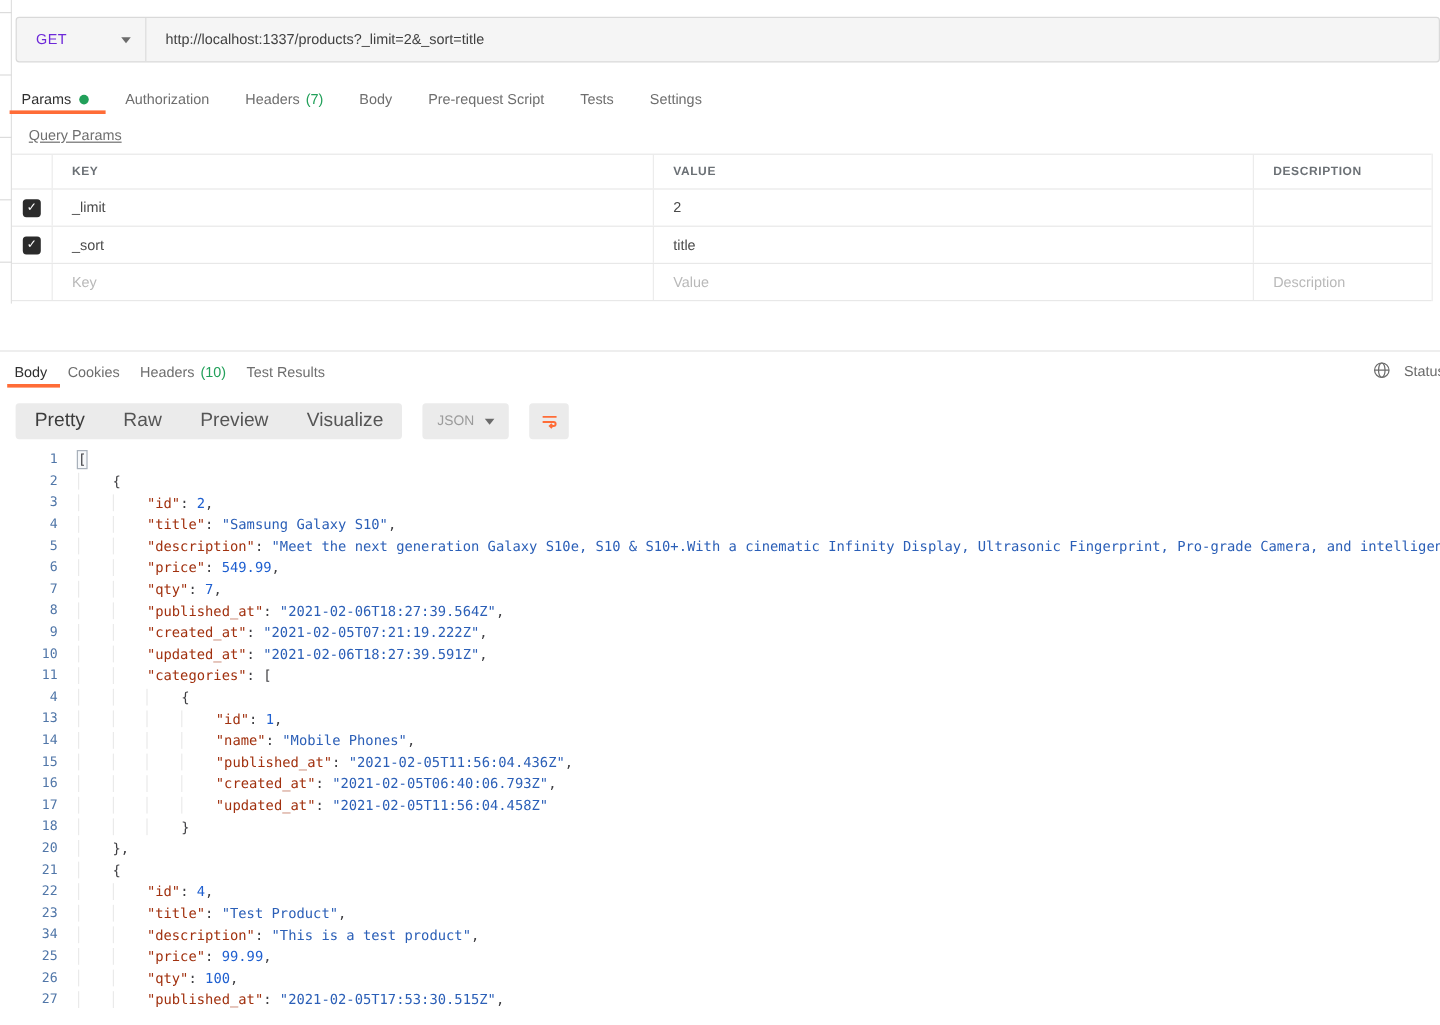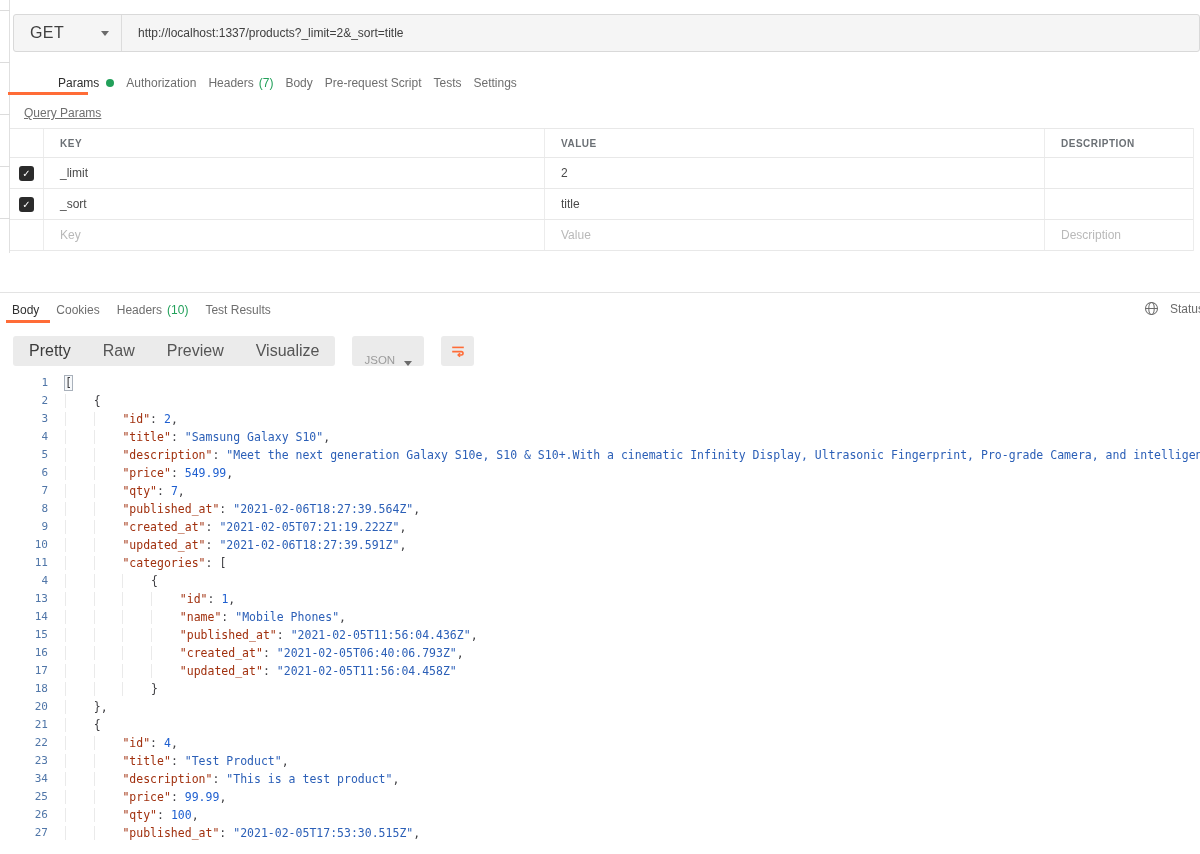--- a/index.html
+++ b/index.html
@@ -17,35 +17,35 @@
   
   .url-bar {
     position:absolute; top:14px; left:13px; right:0; height:38px;
     background:#f5f5f5; border:1px solid #d9d9d9; border-radius:3px;
     display:flex; align-items:stretch;
   }
   .method-select {
     width:107px; flex:none; display:flex; align-items:center;
     padding:0 12px 0 16px; cursor:pointer;
   }
-  .method-label { font-size:16px; color:#404040; letter-spacing:.4px; }
+  .method-label { font-size:12px; color:#6d28d9; letter-spacing:.4px; }
   .caret-down {
     width:0; height:0; margin-left:auto;
     border:4px solid transparent; border-top:5px solid #6b6b6b; border-bottom:none;
   }
   .method-sep { width:1px; background:#dcdcdc; margin:0; }
   .url-input {
     flex:1; display:flex; align-items:center; padding-left:16px;
     font-size:12px; color:#404040;
   }
 
   
   .req-tabs {
     position:absolute; top:71px; left:18px; height:24px;
-    display:flex; gap:12px; align-items:center;margin-left:40px;
+    display:flex; gap:30px; align-items:center;
   }
   .tab { font-size:12px; color:#6e6e6e; display:flex; align-items:center; cursor:pointer; white-space:nowrap; }
   .tab.active { color:#2f2f2f; }
   .tab .dot { width:8px; height:8px; border-radius:50%; background:#22a05a; margin-left:7px; }
   .tab .badge { color:#22a05a; margin-left:5px; }
   .req-underline { position:absolute; top:92px; left:8px; width:80px; height:3px; background:#ff6c37; }
 
   
   .qp-title { position:absolute; top:106px; left:24px; font-size:12px; color:#6f6f6f;text-decoration:underline; }
   .qp-table { position:absolute; top:128px; left:10px; width:1184px; border-right:1px solid #ececec; }
@@ -73,21 +73,21 @@
   .resp-meta { position:absolute; top:301px; left:1144px; display:flex; align-items:center; gap:11px; white-space:nowrap; }
   .resp-meta .status-text { font-size:12px; color:#6b6b6b; }
   .icon-btn { display:flex; align-items:center; cursor:pointer; }
 
   
   .view-bar { position:absolute; top:336px; left:13px; display:flex; gap:17px; height:30px; }
   .view-group { display:inline-flex; align-items:center; background:#ebebeb; border-radius:3px; }
   .view-tab { padding:0 16px; font-size:16px; color:#555555; line-height:30px; cursor:pointer; }
   .view-tab.active { color:#3b3b3b; }
   .lang-select {
-    display:inline-flex; align-items:flex-end; gap:9px; background:#ebebeb; border-radius:3px;
+    display:inline-flex; align-items:center; gap:9px; background:#ebebeb; border-radius:3px;
     padding:0 12px; cursor:pointer;
   }
   .lang-label { font-size:11.5px; color:#9b9b9b; }
   .wrap-btn { width:33px; background:#ebebeb; border-radius:3px; display:flex; align-items:center; justify-content:center; cursor:pointer; }
 
   
   .code-area {
     position:absolute; top:374px; left:10px; right:0; bottom:0;
     font-family:"DejaVu Sans Mono", monospace; overflow:hidden;
   }

